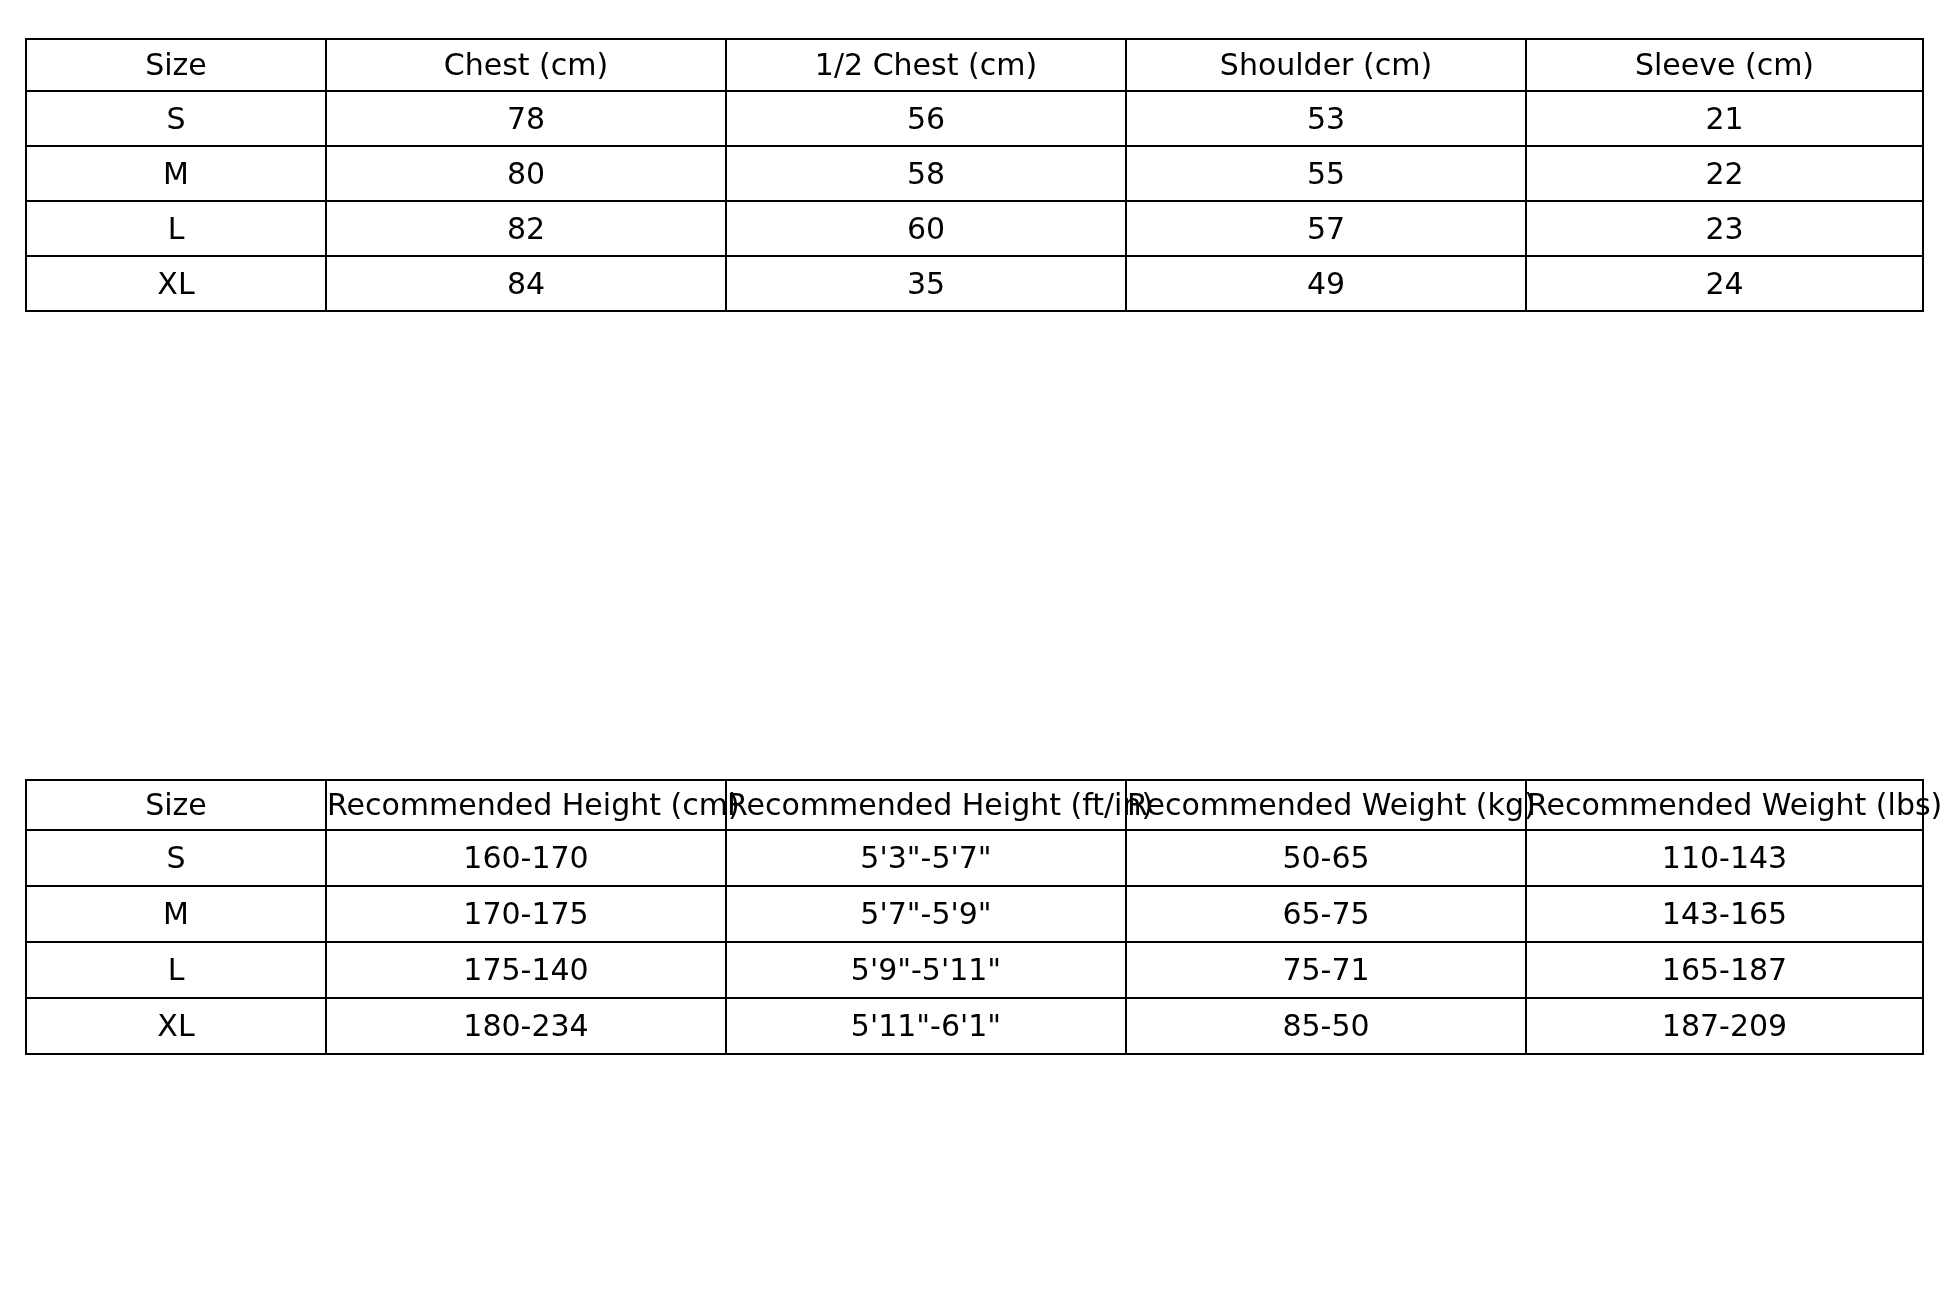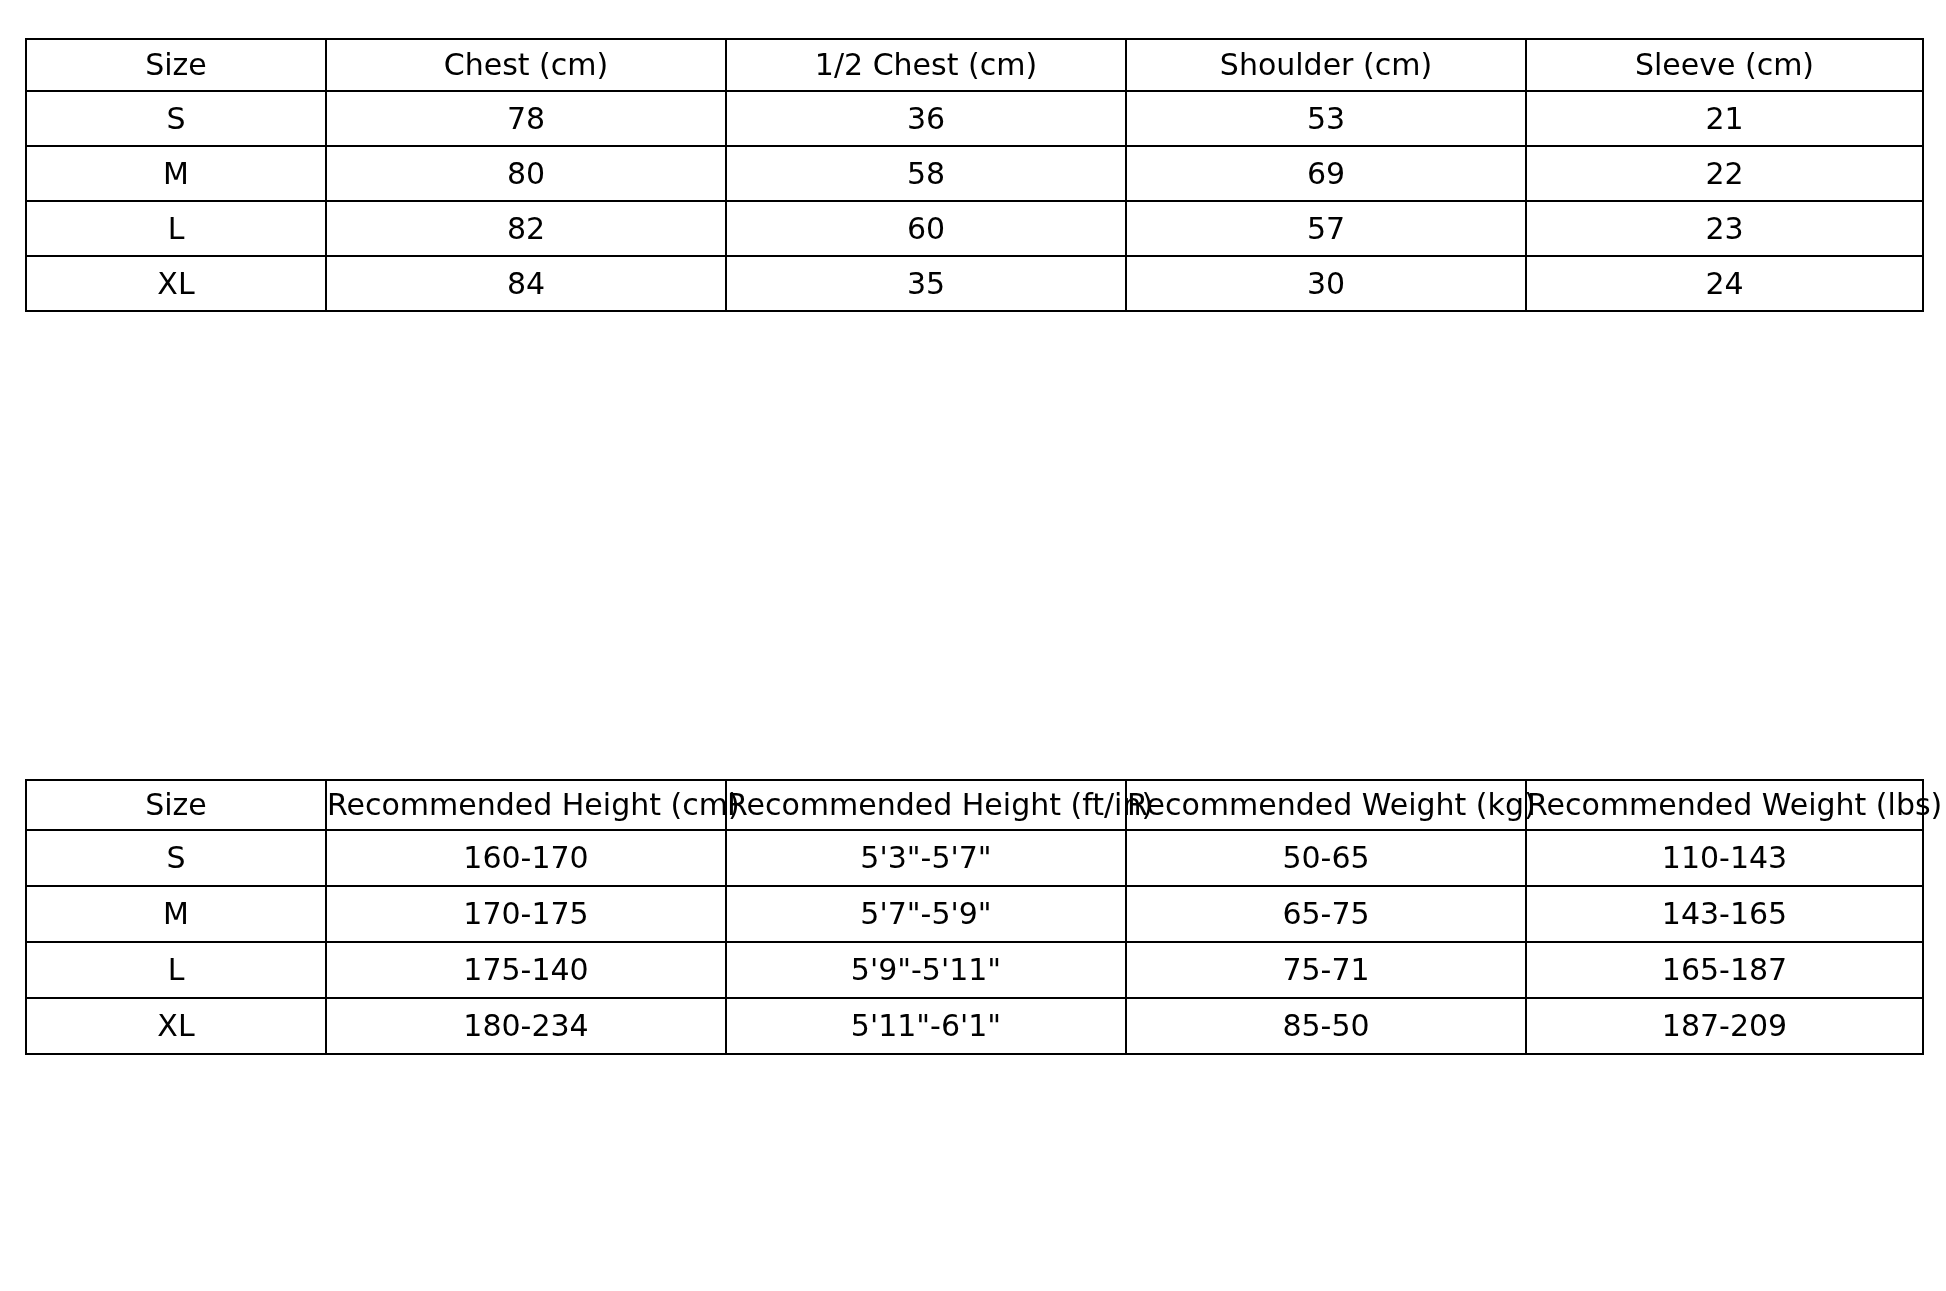--- a/index.html
+++ b/index.html
@@ -94,43 +94,43 @@
         <th>Chest (cm)</th>
         <th>1/2 Chest (cm)</th>
         <th>Shoulder (cm)</th>
         <th>Sleeve (cm)</th>
       </tr>
     </thead>
     <tbody>
       <tr>
         <td>S</td>
         <td>78</td>
-        <td>36</td>
+        <td>56</td>
         <td>53</td>
         <td>21</td>
       </tr>
       <tr>
         <td>M</td>
         <td>80</td>
         <td>58</td>
-        <td>69</td>
+        <td>55</td>
         <td>22</td>
       </tr>
       <tr>
         <td>L</td>
         <td>82</td>
         <td>60</td>
         <td>57</td>
         <td>23</td>
       </tr>
       <tr>
         <td>XL</td>
         <td>84</td>
         <td>35</td>
-        <td>30</td>
+        <td>49</td>
         <td>24</td>
       </tr>
     </tbody>
   </table>
 
   <table class="size-table" id="table-recommendations">
     <colgroup>
       <col class="c0">
         <col class="c1">
         <col class="c2">

